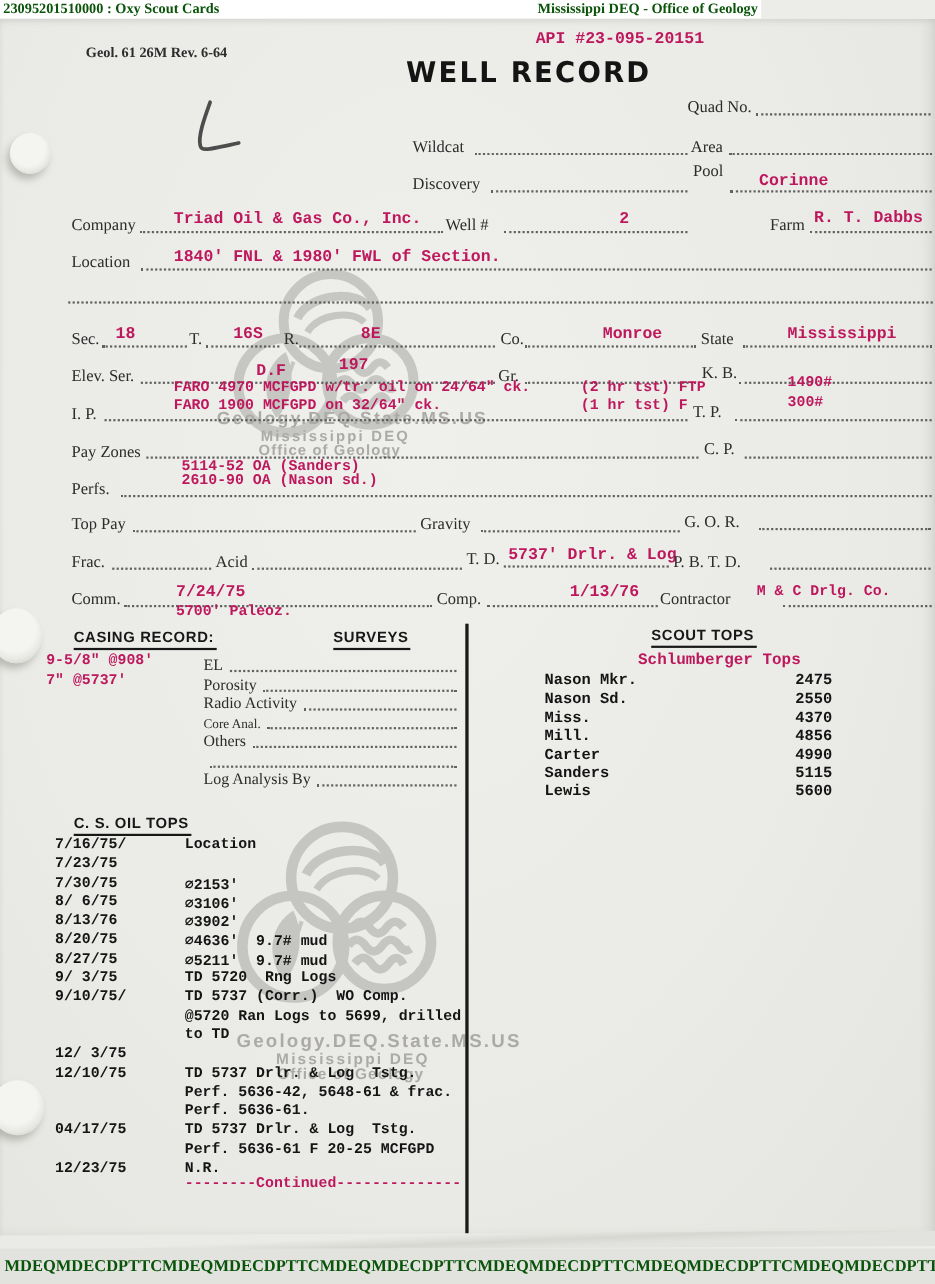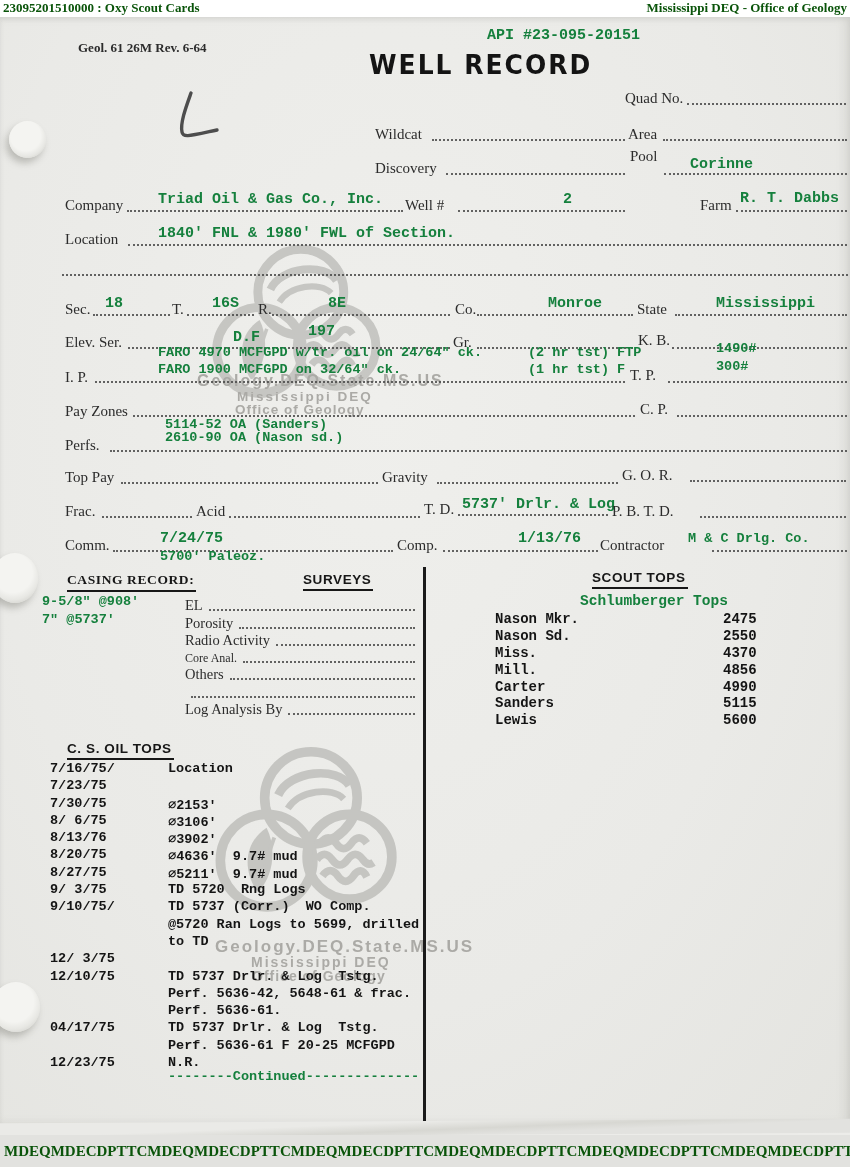--- a/index.html
+++ b/index.html
@@ -1,27 +1,27 @@
 <!DOCTYPE html>
 <html><head>
 <meta charset="utf-8">
 <style>
   html,body{margin:0;padding:0;background:#d8d8d5;}
   .screen{position:relative;width:850px;height:1167px;overflow:hidden;background:#ecece9;
     font-family:"Liberation Serif",serif;}
   .abs{position:absolute;}
-  .top-bar{position:absolute;left:0;top:0;width:850px;height:17px;background:#ffffff;
+  .top-bar{position:absolute;left:0;top:0;width:692px;height:17px;background:#ffffff;
     display:flex;justify-content:space-between;align-items:flex-start;padding:0 3px;box-sizing:border-box;}
   .bar-text{font:bold 13px "Liberation Serif",serif;color:#0a540a;white-space:nowrap;line-height:15px;}
   .paper{position:absolute;left:0;top:17px;width:850px;height:1107px;
     background:radial-gradient(ellipse at 45% 35%, #efefec 0%, #eaeae7 60%, #e4e4e0 100%);
     box-shadow:inset -5px 0 10px rgba(110,110,104,.14), inset 0 2px 4px rgba(110,110,104,.10);}
   .lbl{font:15px "Liberation Serif",serif;color:#2c2c2c;white-space:nowrap;}
   .lbl.sm{font-size:13px;font-weight:bold;}
-  .typed{font:bold 13.5px "Liberation Mono","DejaVu Sans Mono",monospace;color:#15803d;white-space:pre;}
+  .typed{font:bold 13.5px "Liberation Mono","DejaVu Sans Mono",monospace;color:#be185d;white-space:pre;}
   .typed.lg{font-size:15px;}
   .dots{position:absolute;height:0;border-bottom:2px dotted #4a4a4a;opacity:.85;}
   .hd{font:bold 13.5px "Liberation Sans",sans-serif;letter-spacing:.6px;color:#171717;
     border-bottom:2.5px solid #171717;padding:0 2px 2px 0;white-space:nowrap;}
   .title{font:bold 25px "DejaVu Sans",sans-serif;letter-spacing:2px;color:#141414;transform:scaleY(1.04);}
   .wm-text{font-family:"Liberation Sans",sans-serif;font-weight:bold;color:#abaaa6;
     letter-spacing:2px;white-space:nowrap;}
   .wm-logo{color:#a7a7a3;opacity:.55;}
   .vline{position:absolute;left:423px;top:567px;width:2.5px;height:561px;background:#1a1a1a;}
   .survey-row{display:flex;align-items:flex-end;height:17.3px;}
@@ -193,21 +193,21 @@
   <div class="abs lbl" style="left:397px;top:537px;">Comp.</div>
   <div class="abs typed lg" style="left:518px;top:530px;">1/13/76</div>
   <div class="dots" style="left:443px;top:550px;width:155px;"></div>
   <div class="abs lbl" style="left:600px;top:537px;">Contractor</div>
   <div class="abs typed" style="left:688px;top:531px;">M &amp; C Drlg. Co.</div>
   <div class="dots" style="left:712px;top:550px;width:135px;"></div>
   <div class="abs typed" style="left:160px;top:549px;">5700' Paleoz.</div>
 
   <div class="vline"></div>
 
-  <div class="abs hd" style="left:67px;top:572px;font-family:Liberation Serif, serif;">CASING RECORD:</div>
+  <div class="abs hd" style="left:67px;top:572px;">CASING RECORD:</div>
   <div class="abs typed" style="left:42px;top:594px;">9-5/8" @908'</div>
   <div class="abs typed" style="left:42px;top:612px;">7" @5737'</div>
 
   <div class="abs hd" style="left:303px;top:572px;">SURVEYS</div>
   <div class="abs" style="left:185px;top:597px;width:232px;">
     <div class="survey-row">
         <span class="lbl" style="font-size:14.5px;">EL</span>
         <span class="leader"></span>
       </div>
     <div class="survey-row">

